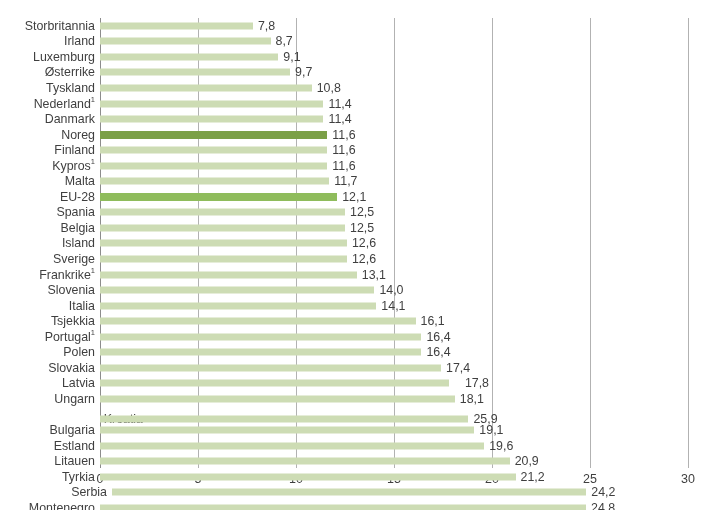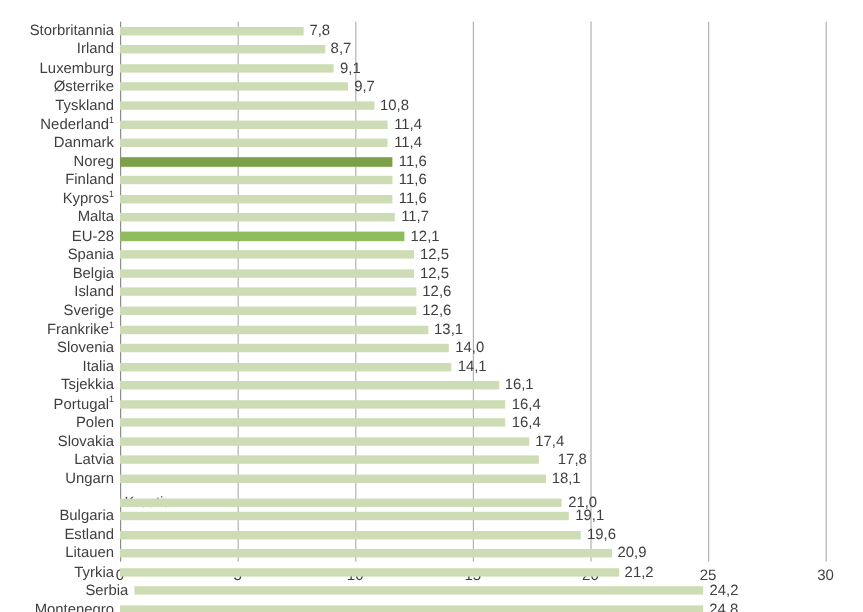--- a/index.html
+++ b/index.html
@@ -245,21 +245,21 @@
         <div class="val-label" style="left: 448.88px; padding-left: 16px;">17,8</div>
       </div>
       <div class="row" style="top: 391.2px;">
         <div class="cat-label">Ungarn</div>
         <div class="bar" style="width: 354.76px;"></div>
         <div class="val-label" style="left: 454.76px;">18,1</div>
       </div>
       <div class="row" style="top: 411px; padding-left: 48px;">
         <div class="cat-label">Kroatia</div>
         <div class="bar" style="width: 368.48px;"></div>
-        <div class="val-label" style="left: 468.48px;">21,0</div>
+        <div class="val-label" style="left: 468.48px;">25,9</div>
       </div>
       <div class="row" style="top: 422.3px;">
         <div class="cat-label">Bulgaria</div>
         <div class="bar" style="width: 374.36px;"></div>
         <div class="val-label" style="left: 474.36px;">19,1</div>
       </div>
       <div class="row" style="top: 437.85px;">
         <div class="cat-label">Estland</div>
         <div class="bar" style="width: 384.16px;"></div>
         <div class="val-label" style="left: 484.16px;">19,6</div>

